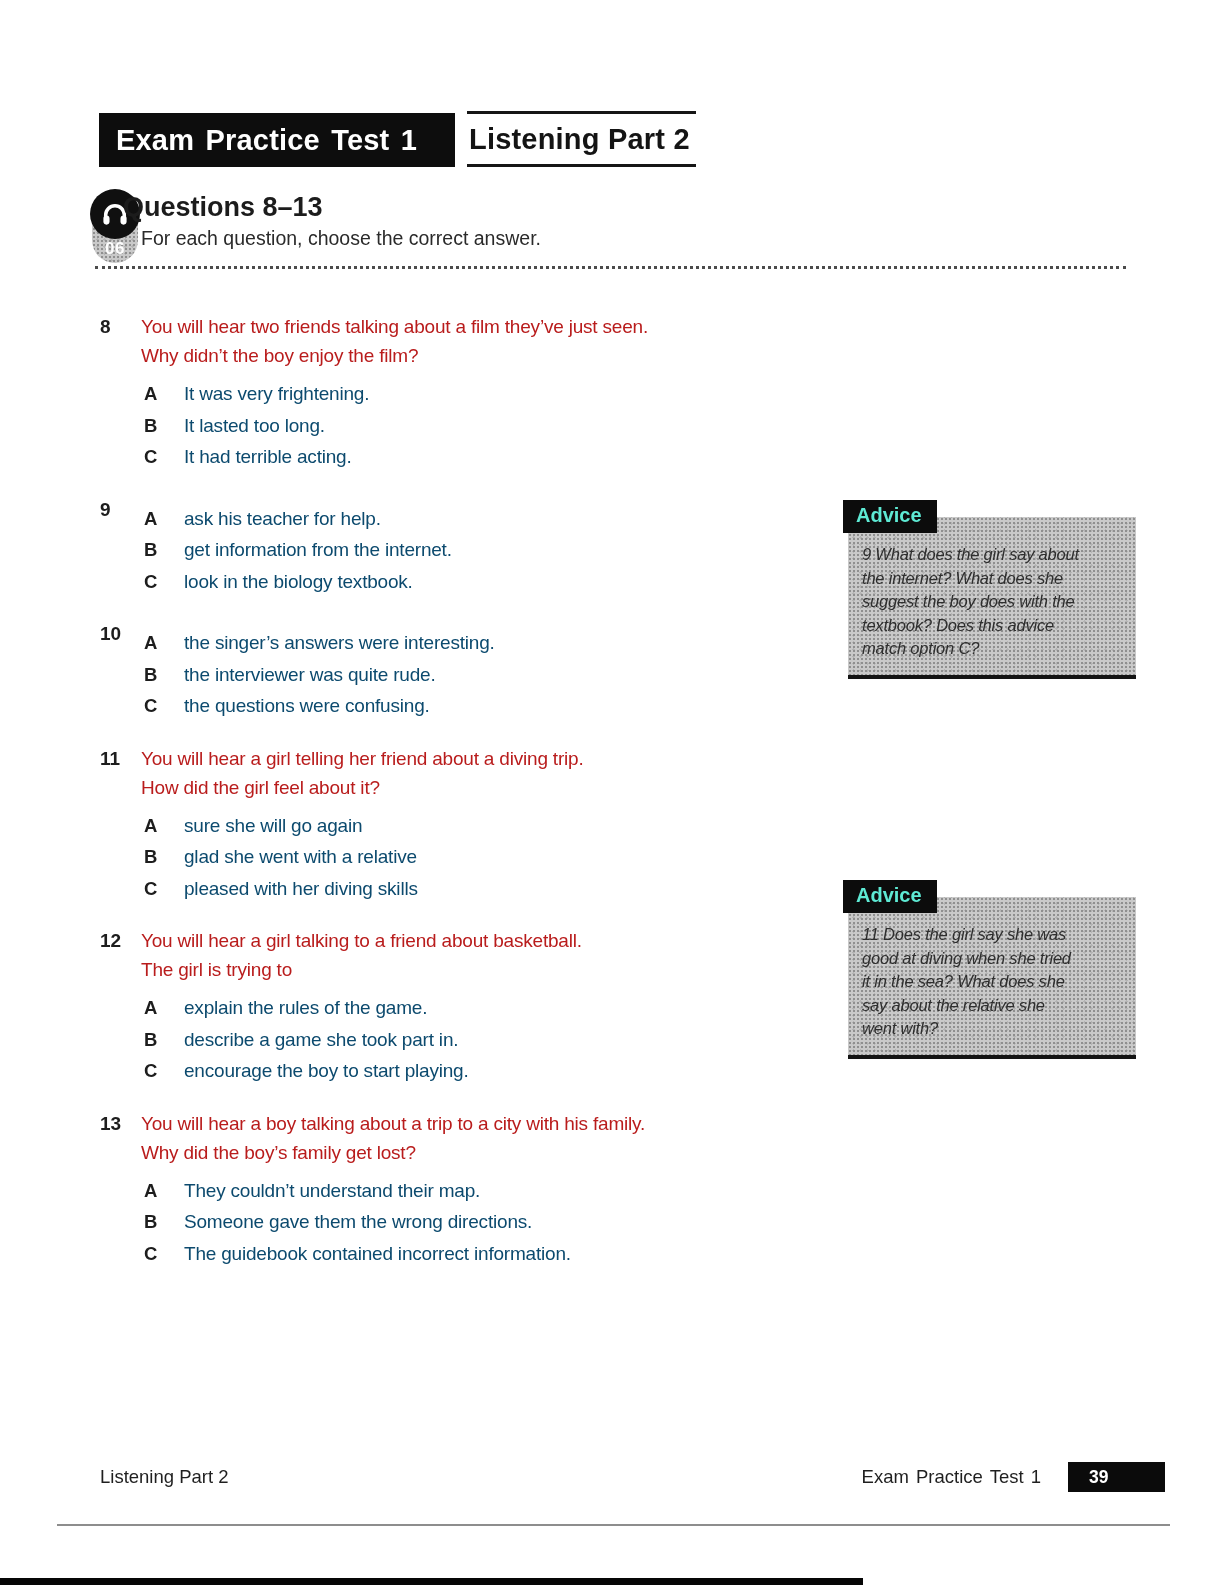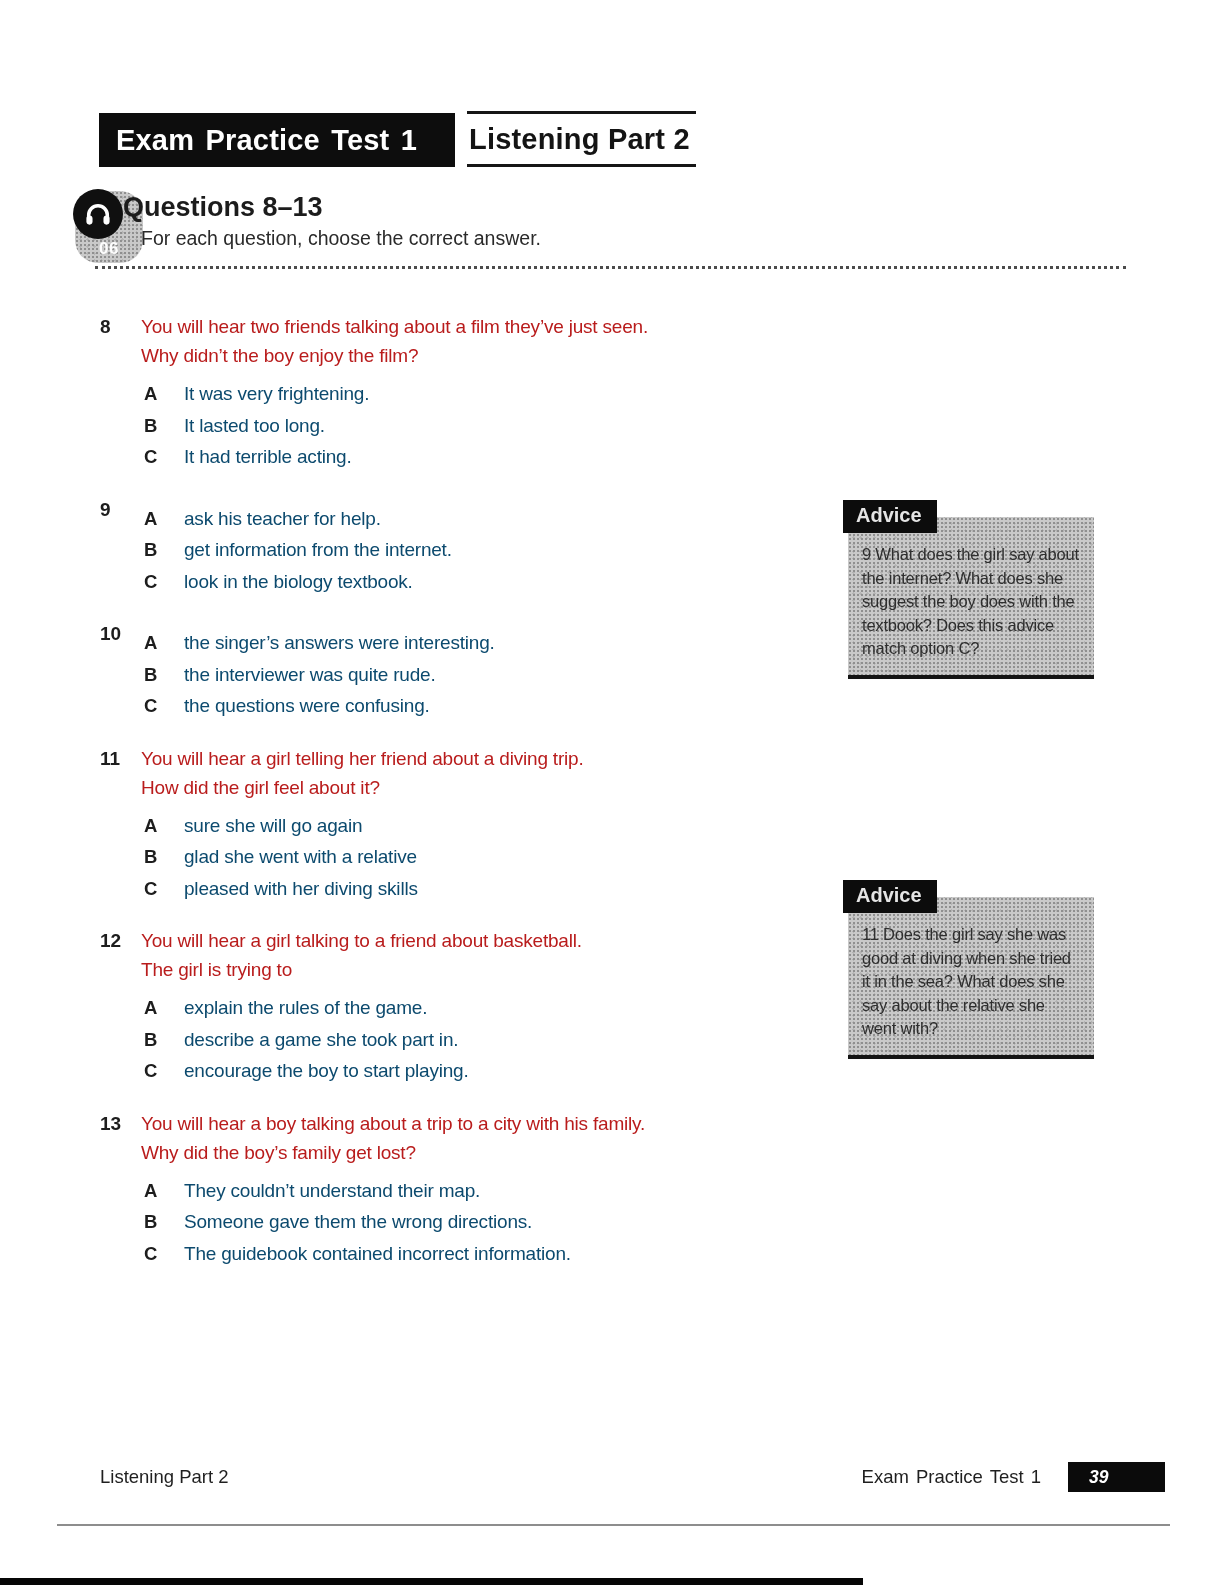--- a/index.html
+++ b/index.html
@@ -21,21 +21,21 @@
     display:flex;align-items:center;padding:0 6px 0 2px;
     font-size:29px;font-weight:bold;color:#141414;letter-spacing:.2px;
   }
   
   .stipple{
     background-color:#c9c9c9;
     background-image:radial-gradient(#8f8f8f 1px, transparent 1.2px),
                      radial-gradient(#b3b3b3 1px, transparent 1.2px);
     background-size:4px 4px,7px 7px;background-position:0 0,2px 3px;
   }
-  .audio{position:absolute;left:75px;top:191px;width:68px;height:72px;border-radius:23px;}
+  .audio{position:absolute;left:92px;top:191px;width:46px;height:72px;border-radius:23px;}
   .audio .circle{
     position:absolute;left:-2px;top:-2px;width:50px;height:50px;border-radius:50%;
     background:#101010;display:flex;align-items:center;justify-content:center;
   }
   .audio .track{
     position:absolute;bottom:4px;left:0;width:100%;text-align:center;
     color:#fdfdfd;font-size:17px;font-weight:bold;letter-spacing:.5px;
   }
   .q-heading{position:absolute;left:123px;top:192px;font-size:27px;font-weight:bold;color:#1c1c1c;}
   .instruction{position:absolute;left:141px;top:227px;font-size:19.5px;color:#2a2a2a;}
@@ -45,39 +45,39 @@
   .qblock{display:grid;grid-template-columns:41px 1fr;margin-bottom:22px;}
   .qnum{font-weight:bold;font-size:19px;line-height:29px;color:#1d1d1d;}
   .qstem{font-size:19px;line-height:29px;white-space:pre;letter-spacing:-0.2px;color:#b91c1c;}
   .opts{margin-top:8px;margin-left:3px;}
   .opt{display:grid;grid-template-columns:40px 1fr;line-height:31.5px;}
   .opt .letter{font-weight:bold;font-size:18.5px;color:#1d1d1d;}
   .opt .otext{font-size:19px;letter-spacing:-0.2px;white-space:pre;color:#0c4a6e;}
   
   .advice{position:absolute;left:843px;width:263px;}
   .advice .label{
-    position:relative;z-index:2;display:inline-block;background:#0c0c0c;color:#e5e5e5;
+    position:relative;z-index:2;display:inline-block;background:#0c0c0c;color:#5eead4;
     font-size:20px;font-weight:bold;padding:4px 15px 6px 13px;
   }
   .advice .panel{
     position:relative;z-index:1;margin-top:-16px;margin-left:5px;
-    padding:26px 4px 14px 14px;box-sizing:border-box;width:246px;
+    padding:26px 4px 14px 14px;box-sizing:border-box;width:288px;
     border-bottom:4px solid #141414;
-    font-size:16.5px;line-height:23.5px;letter-spacing:-0.2px;
+    font-style:italic;font-size:16.5px;line-height:23.5px;letter-spacing:-0.2px;
     color:#2e2e2e;white-space:pre-line;
   }
   .advice-1{top:500px;}
   .advice-2{top:880px;}
   
   .foot-left{position:absolute;left:100px;top:1466px;font-size:18.5px;color:#1f1f1f;}
   .foot-right{position:absolute;right:60px;top:1462px;display:flex;align-items:center;gap:27px;}
   .foot-right .ftxt{font-size:18.5px;color:#1f1f1f;word-spacing:2px;}
   .pagebox{
     width:97px;height:30px;background:#0b0b0b;color:#fff;display:flex;align-items:center;
-    font-size:17.5px;font-weight:bold;padding-left:21px;box-sizing:border-box;font-style:italic;
+    font-size:17.5px;font-weight:bold;padding-left:21px;box-sizing:border-box;
   }
   .foot-rule{position:absolute;left:57px;top:1524px;width:1113px;height:2px;background:#8d8d8d;}
   .bottom-bar{position:absolute;left:0;top:1578px;width:863px;height:7px;background:#060606;}
 </style>
 </head>
 <body>
 
 <div class="page">
 
   <div class="hdr-black">

